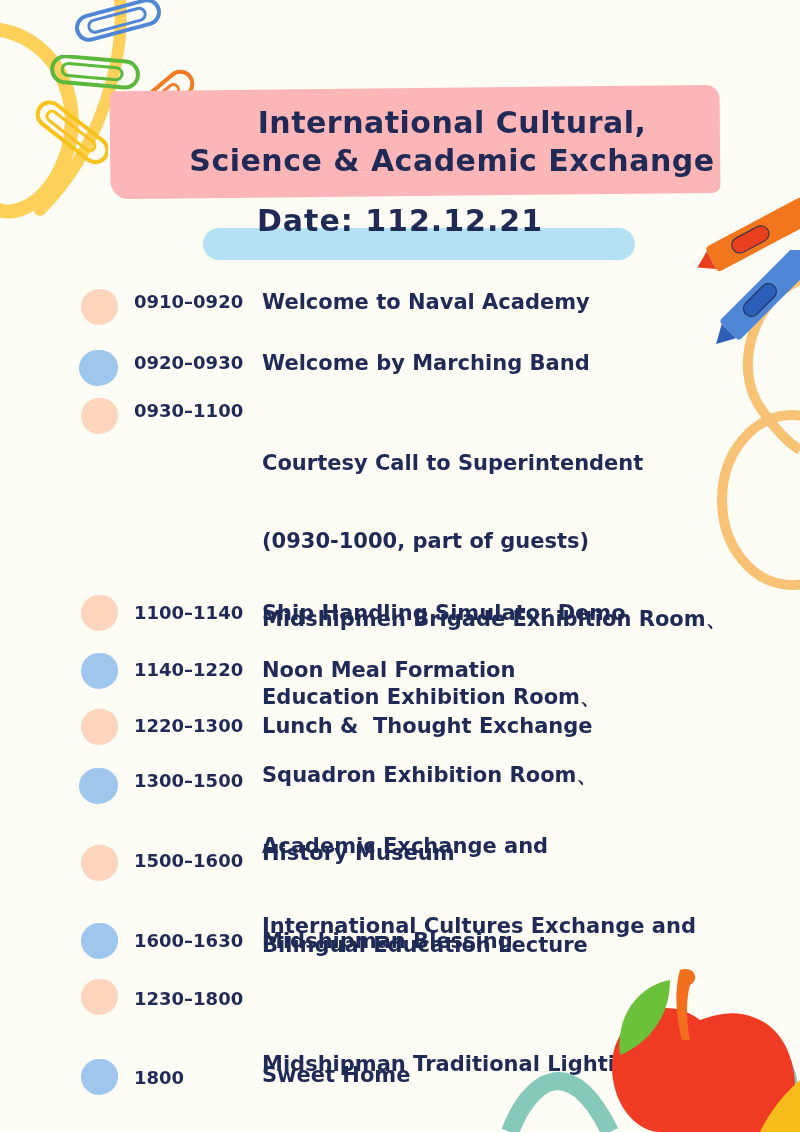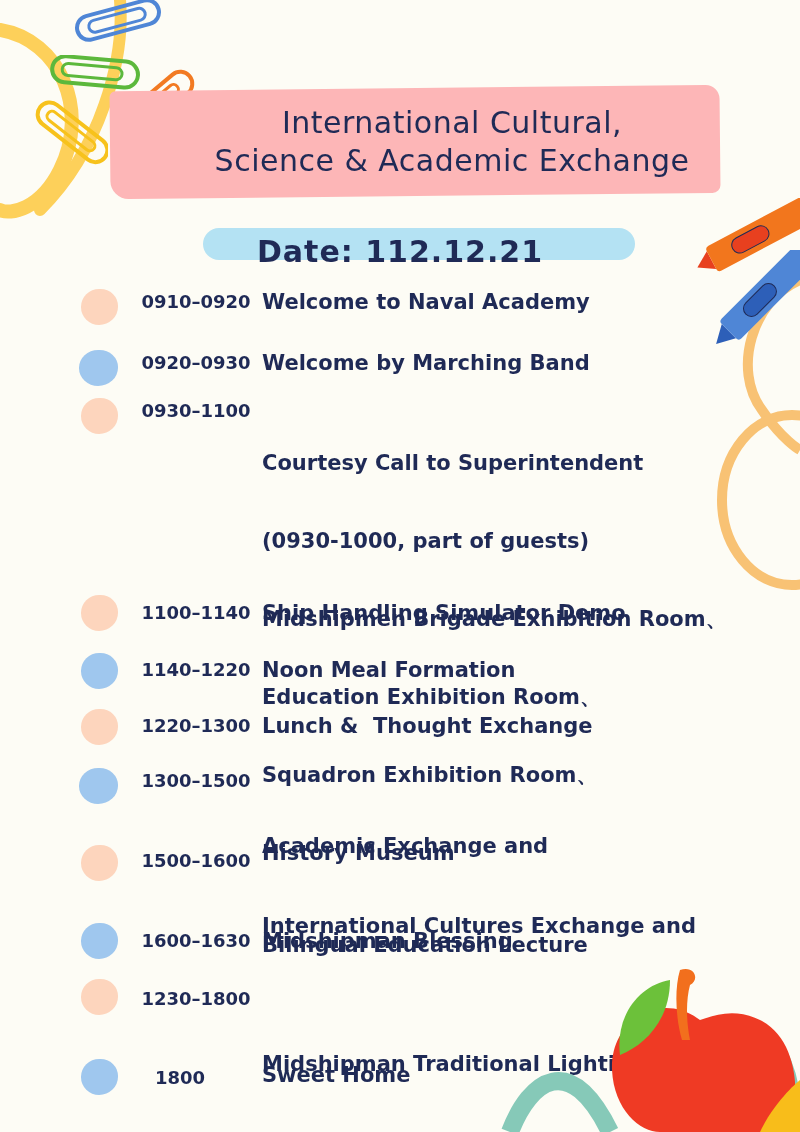--- a/index.html
+++ b/index.html
@@ -10,38 +10,38 @@
     color: #1f2a56;
   }
   .deco { position: absolute; }
   .title-band {
     position: absolute; left: 110px; top: 88px; width: 610px; height: 108px;
     background: #fdb6b7; border-radius: 6px 14px 8px 18px;
     transform: rotate(-0.6deg);
   }
   .title {
     position: absolute; left: 110px; top: 104px; width: 684px;
-    text-align: center; font-size: 30px; line-height: 38px; font-weight: normal;
+    text-align: center; font-size: 30px; line-height: 38px; font-weight: bold;
     letter-spacing: 0.5px; color: #1f2a56;
   }
   .date-band {
     position: absolute; left: 203px; top: 228px; width: 432px; height: 32px;
     background: #b4e2f3; border-radius: 16px;
   }
   .date {
     position: absolute; left: 0; width: 800px; top: 203px; text-align: center;
-    font-size: 30px; font-weight: bold; color: #1f2a56; letter-spacing: 1px; margin-top: 31px;
+    font-size: 30px; font-weight: bold; color: #1f2a56; letter-spacing: 1px;
   }
   .item { position: absolute; left: 0; width: 800px; }
   .dot {
     position: absolute; left: 81px; width: 37px; height: 36px;
     border-radius: 50% 48% 52% 50%;
   }
   .time {
-    position: absolute; left: 134px; width: 124px; text-align: center;
+    position: absolute; left: 134px; width: 124px; text-align: left;
     font-size: 18px; font-weight: bold; line-height: 26px; white-space: nowrap;
   }
   .time.single { left: 134px; width: 92px; }
   .desc {
     position: absolute; left: 262px; font-size: 21px; font-weight: bold;
     line-height: 26px; white-space: pre;
   }
 </style>
 </head>
 <body>

